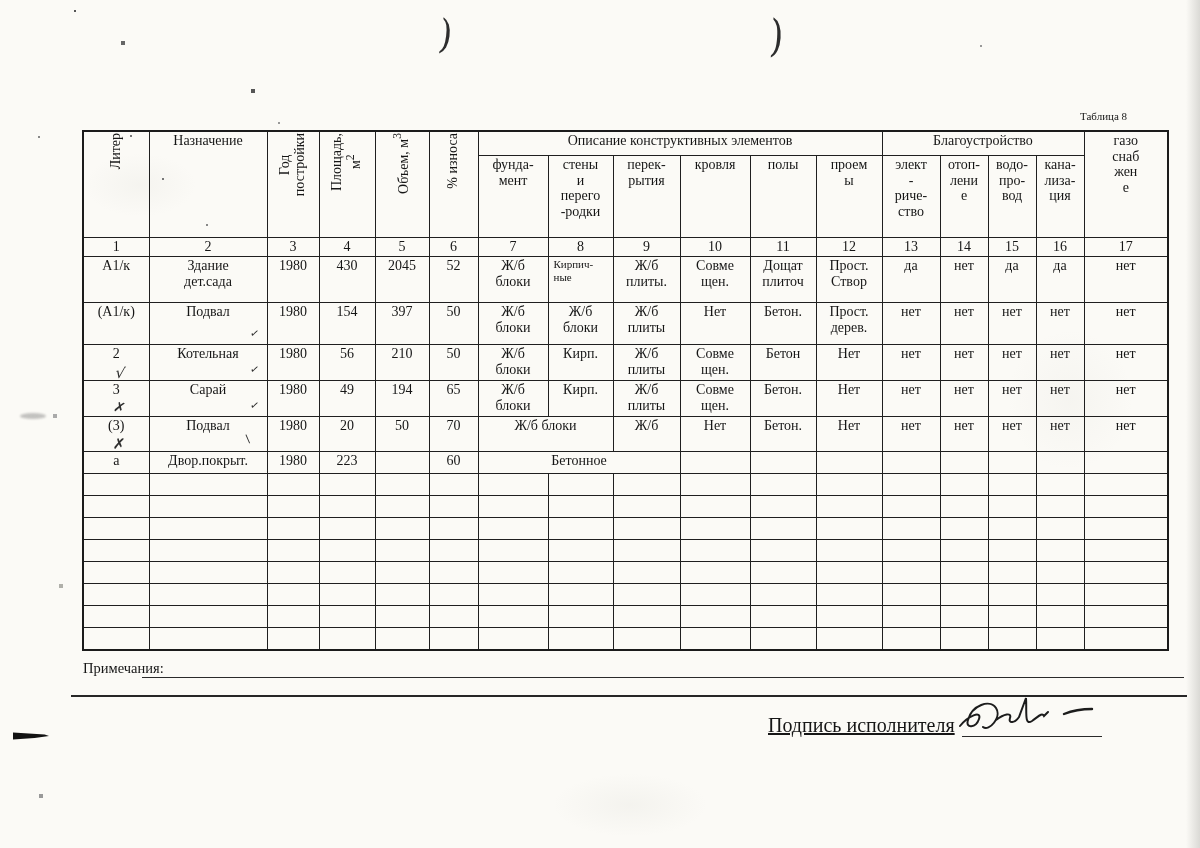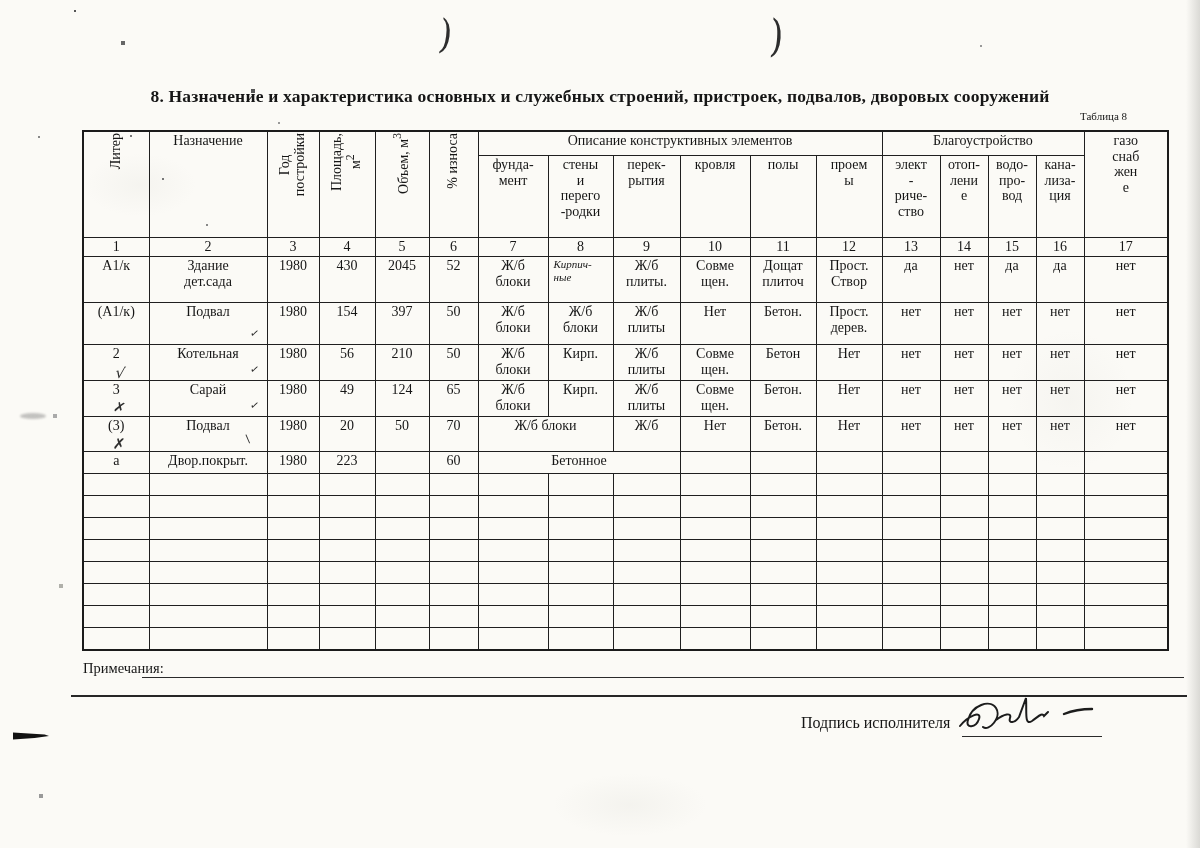--- a/index.html
+++ b/index.html
@@ -36,33 +36,33 @@
   }
   table.main{border:2.3px solid #1b1b1b;}
   thead th{vertical-align:middle;}
   .group-h{font-size:14.5px;height:21px;margin-top:32px;}
   .sub-h{height:79px;white-space:pre-line;}
   .num-row td{height:16px;vertical-align:middle;font-size:14px;}
   .vwrap{display:flex;align-items:center;justify-content:center;height:100%;}
   .vert{writing-mode:vertical-rl;transform:rotate(180deg);white-space:pre-line;line-height:1.05;}
   .vline{display:block;}
   .cell-text{white-space:pre-line;display:block;}
-  td.small-text .cell-text{font-size:11px;text-align:left;padding-left:3px;line-height:1.15;font-style:italic;}
+  td.small-text .cell-text{font-size:11px;text-align:left;padding-left:3px;line-height:1.15;}
   
   .pen-mark{font-family:"DejaVu Sans",sans-serif;color:#2e2e2e;}
   .mk-c1a{display:inline-block;margin-left:9px;font-size:15px;transform:rotate(9deg) translateY(3px);}
   .mk-c1b{display:inline-block;margin-left:8px;font-size:14px;transform:rotate(14deg) translateY(2px);}
   .mk-c1c{display:inline-block;margin-left:7px;font-size:15px;transform:rotate(4deg) translateY(2px);}
   .mk-c2{position:absolute;right:7px;bottom:4px;font-size:11px;transform:rotate(10deg);}
   .mk-c2s{position:absolute;right:15px;bottom:5px;font-size:11px;transform:rotate(-6deg);}
   
   .notes-label{position:absolute;left:83px;top:660px;font-size:14.5px;}
   .notes-line1{position:absolute;left:142px;top:677px;width:1042px;border-bottom:1.6px solid #2a2a2a;}
   .notes-line2{position:absolute;left:71px;top:695px;width:1116px;border-bottom:2px solid #262626;}
-  .sign-label{position:absolute;left:801px;top:714px;font-size:16px;}
+  .sign-label{position:absolute;left:768px;top:714px;font-size:20px;text-decoration:underline;}
   .sign-line{position:absolute;left:962px;top:736px;width:140px;border-bottom:1.6px solid #2a2a2a;}
   .signature{position:absolute;left:952px;top:690px;}
   
   .curve-mark{position:absolute;font-family:"DejaVu Serif",serif;color:#2d2d2d;font-size:40px;
     transform:rotate(7deg) scaleX(0.85);line-height:1;}
   .curve-1{left:438px;top:14px;}
   .curve-2{left:768px;top:14px;font-size:44px;transform:rotate(4deg) scaleX(0.8);}
   .streak{position:absolute;left:13px;top:731px;width:36px;height:10px;background:#121212;
     clip-path:polygon(0 15%,88% 35%,100% 50%,60% 70%,0 85%);}
   .speck-field{position:absolute;left:74px;top:10px;width:2px;height:2px;background:#555;
@@ -78,21 +78,20 @@
 
 <div class="page">
 
   <span class="curve-mark curve-1">)</span>
   <span class="curve-mark curve-2">)</span>
   <div class="streak"></div>
   <div class="speck-field"></div>
   <div class="blot"></div>
   <div class="edge-shade"></div>
 
-  <div class="doc-title">8. Назначение и характеристика основных и служебных строений, пристроек, подвалов, дворовых сооружений</div>
   <div class="tab-label">Таблица 8</div>
 
   <table class="main">
     <colgroup>
       <col style="width:66px">
         <col style="width:118px">
         <col style="width:52px">
         <col style="width:56px">
       <col style="width:54px">
         <col style="width:49px">
@@ -371,21 +370,21 @@
             <span class="cell-text">Сарай</span>
             <span class="pen-mark mk-c2">✓</span>
           </td>
           <td>
             <span class="cell-text">1980</span>
           </td>
           <td>
             <span class="cell-text">49</span>
           </td>
           <td>
-            <span class="cell-text">124</span>
+            <span class="cell-text">194</span>
           </td>
           <td>
             <span class="cell-text">65</span>
           </td>
           <td>
             <span class="cell-text">Ж/б
 блоки</span>
           </td>
           <td>
             <span class="cell-text">Кирп.</span>

